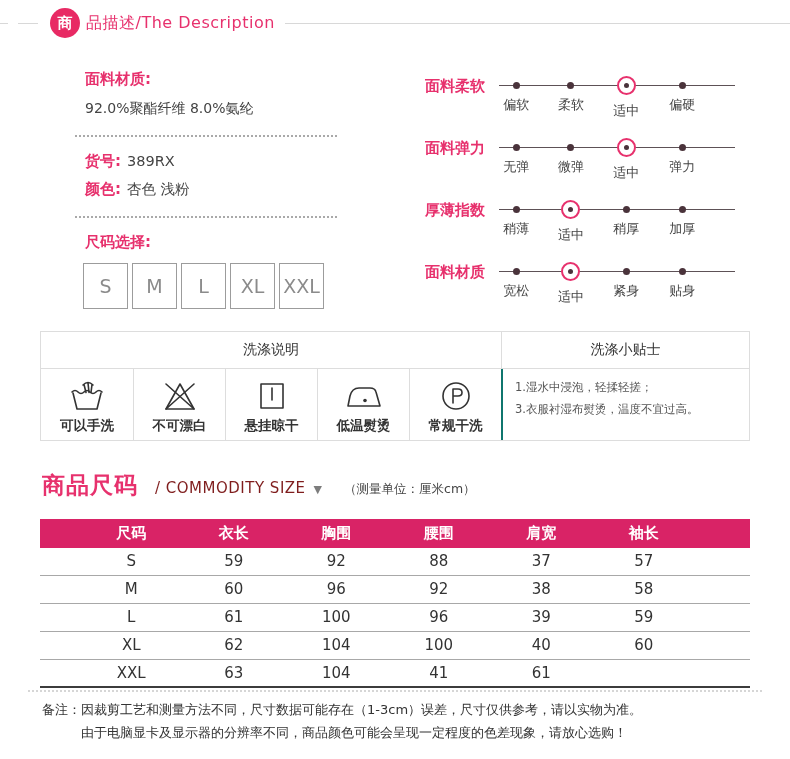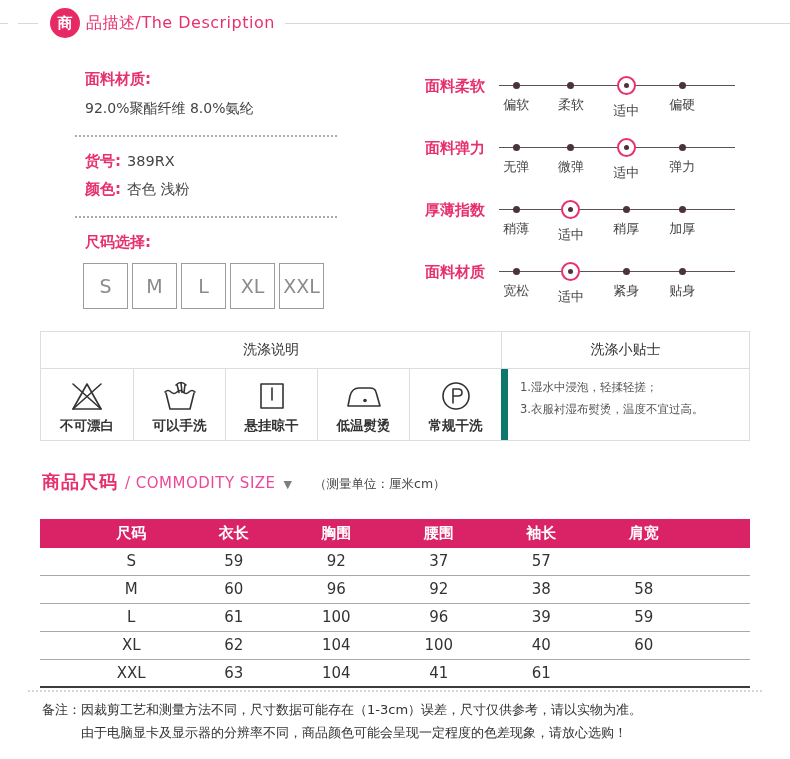--- a/index.html
+++ b/index.html
@@ -44,25 +44,25 @@
   .wash{position:absolute;left:40px;top:331px;width:708px;border:1px solid #ddd;
     display:grid;grid-template-columns:92px 92px 92px 92px 92px 1fr;}
   .wh{height:36px;display:flex;align-items:center;justify-content:center;
     font-size:14px;color:#333;border-bottom:1px solid #ddd;}
   .wh-left{grid-column:1/6;}
   .wh-right{grid-column:6/7;border-left:1px solid #ddd;}
   .wcell{height:69px;display:flex;flex-direction:column;align-items:center;justify-content:center;padding-top:2px;}
   .wcell + .wcell{border-left:1px solid #ddd;}
   .wcell .icon{height:36px;display:flex;align-items:flex-end;}
   .wcell .wlabel{font-size:13.5px;font-weight:bold;color:#333;margin-top:4px;}
-  .tips{border-left:7px solid #0f766e;padding:7px 10px 5px 12px;font-size:11.5px;color:#555;line-height:1.95;}
+  .tips{border-left:2px solid #0f766e;padding:7px 10px 5px 12px;font-size:11.5px;color:#555;line-height:1.95;}
   
   .sec-title{position:absolute;left:42px;top:470px;display:flex;align-items:baseline;white-space:nowrap;}
-  .sec-cn{color:#e7316d;font-size:18px;font-weight:bold;letter-spacing:1px;}
-  .sec-en{color:#ec4899;font-size:15px;margin-left:7px;letter-spacing:.5px;}
+  .sec-cn{color:#e7316d;font-size:23px;font-weight:bold;letter-spacing:1px;}
+  .sec-en{color:#7f1d1d;font-size:15px;margin-left:17px;letter-spacing:.5px;}
   .sec-caret{color:#7d7d7d;font-size:11px;margin-left:8px;cursor:pointer;}
   .sec-unit{color:#444;font-size:12.5px;margin-left:22px;}
   
   .stable{position:absolute;left:40px;top:519px;width:710px;}
   .srow{display:grid;grid-template-columns:repeat(6,1fr);padding:0 55px 0 40px;}
   .srow.head{background:#d92366;height:29px;}
   .srow.head .scell{color:#fff;font-weight:bold;font-size:15px;line-height:29px;}
   .srow.body{height:27px;border-bottom:1px solid #a8a8a8;}
   .scell{text-align:center;font-size:15px;color:#333;line-height:27px;}
   .stable-endline{position:absolute;left:40px;width:710px;border-top:2px solid #3c3c3c;margin-top:0;}
@@ -204,35 +204,35 @@
     </div>
   </div>
 
 <div class="wash">
   <div class="wh wh-left">洗涤说明</div>
   <div class="wh wh-right">洗涤小贴士</div>
 
   <div class="wcell">
       <span class="icon">
         <svg class="wicon" width="38" height="34" viewBox="0 0 36 34">
-          <path fill="none" stroke="#333" stroke-width="1.6" stroke-linecap="round" stroke-linejoin="round" d="M18,5 L4,30 H32 Z"></path>
-          <path fill="none" stroke="#333" stroke-width="1.6" stroke-linecap="round" stroke-linejoin="round" d="M4,5 L32,30 M32,5 L4,30"></path>
-        </svg>
-      </span>
-      <span class="wlabel">不可漂白</span>
-    </div>
-    <div class="wcell">
-      <span class="icon">
-        <svg class="wicon" width="38" height="34" viewBox="0 0 36 34">
           <path fill="none" stroke="#333" stroke-width="1.6" stroke-linecap="round" stroke-linejoin="round" d="M3,13 q3,-3 6,0 q3,3 6,0 q3,-3 6,0 q3,3 6,0 q3,-3 6,0"></path>
           <path fill="none" stroke="#333" stroke-width="1.6" stroke-linecap="round" stroke-linejoin="round" d="M4,14 L8,30 H28 L32,14"></path>
           <path fill="none" stroke="#333" stroke-width="1.6" stroke-linecap="round" stroke-linejoin="round" d="M14,6 q5,-5 10,0 M15,5.5 l2,8 M19,4 l1,9.5 M23,5.5 l-1,8"></path>
         </svg>
       </span>
       <span class="wlabel">可以手洗</span>
+    </div>
+    <div class="wcell">
+      <span class="icon">
+        <svg class="wicon" width="38" height="34" viewBox="0 0 36 34">
+          <path fill="none" stroke="#333" stroke-width="1.6" stroke-linecap="round" stroke-linejoin="round" d="M18,5 L4,30 H32 Z"></path>
+          <path fill="none" stroke="#333" stroke-width="1.6" stroke-linecap="round" stroke-linejoin="round" d="M4,5 L32,30 M32,5 L4,30"></path>
+        </svg>
+      </span>
+      <span class="wlabel">不可漂白</span>
     </div>
     <div class="wcell">
       <span class="icon">
         <svg class="wicon" width="38" height="34" viewBox="0 0 36 34">
           <rect x="7" y="5" width="22" height="24" fill="none" stroke="#333" stroke-width="1.6" stroke-linecap="round" stroke-linejoin="round"></rect>
           <path fill="none" stroke="#333" stroke-width="1.6" stroke-linecap="round" stroke-linejoin="round" d="M18,9 V21"></path>
         </svg>
       </span>
       <span class="wlabel">悬挂晾干</span>
     </div>
@@ -266,27 +266,28 @@
   <span class="sec-caret">▼</span>
   <span class="sec-unit">（测量单位：厘米cm）</span>
 </div>
 
 <div class="stable" id="size-table">
     <div class="srow head">
       <div class="scell">尺码</div>
       <div class="scell">衣长</div>
       <div class="scell">胸围</div>
       <div class="scell">腰围</div>
+      <div class="scell">肩宽</div>
       <div class="scell">袖长</div>
-      <div class="scell">肩宽</div>
     </div>
     <div class="srow body">
       <div class="scell">S</div>
       <div class="scell">59</div>
       <div class="scell">92</div>
+      <div class="scell">88</div>
       <div class="scell">37</div>
       <div class="scell">57</div>
     </div>
     <div class="srow body">
       <div class="scell">M</div>
       <div class="scell">60</div>
       <div class="scell">96</div>
       <div class="scell">92</div>
       <div class="scell">38</div>
       <div class="scell">58</div>

